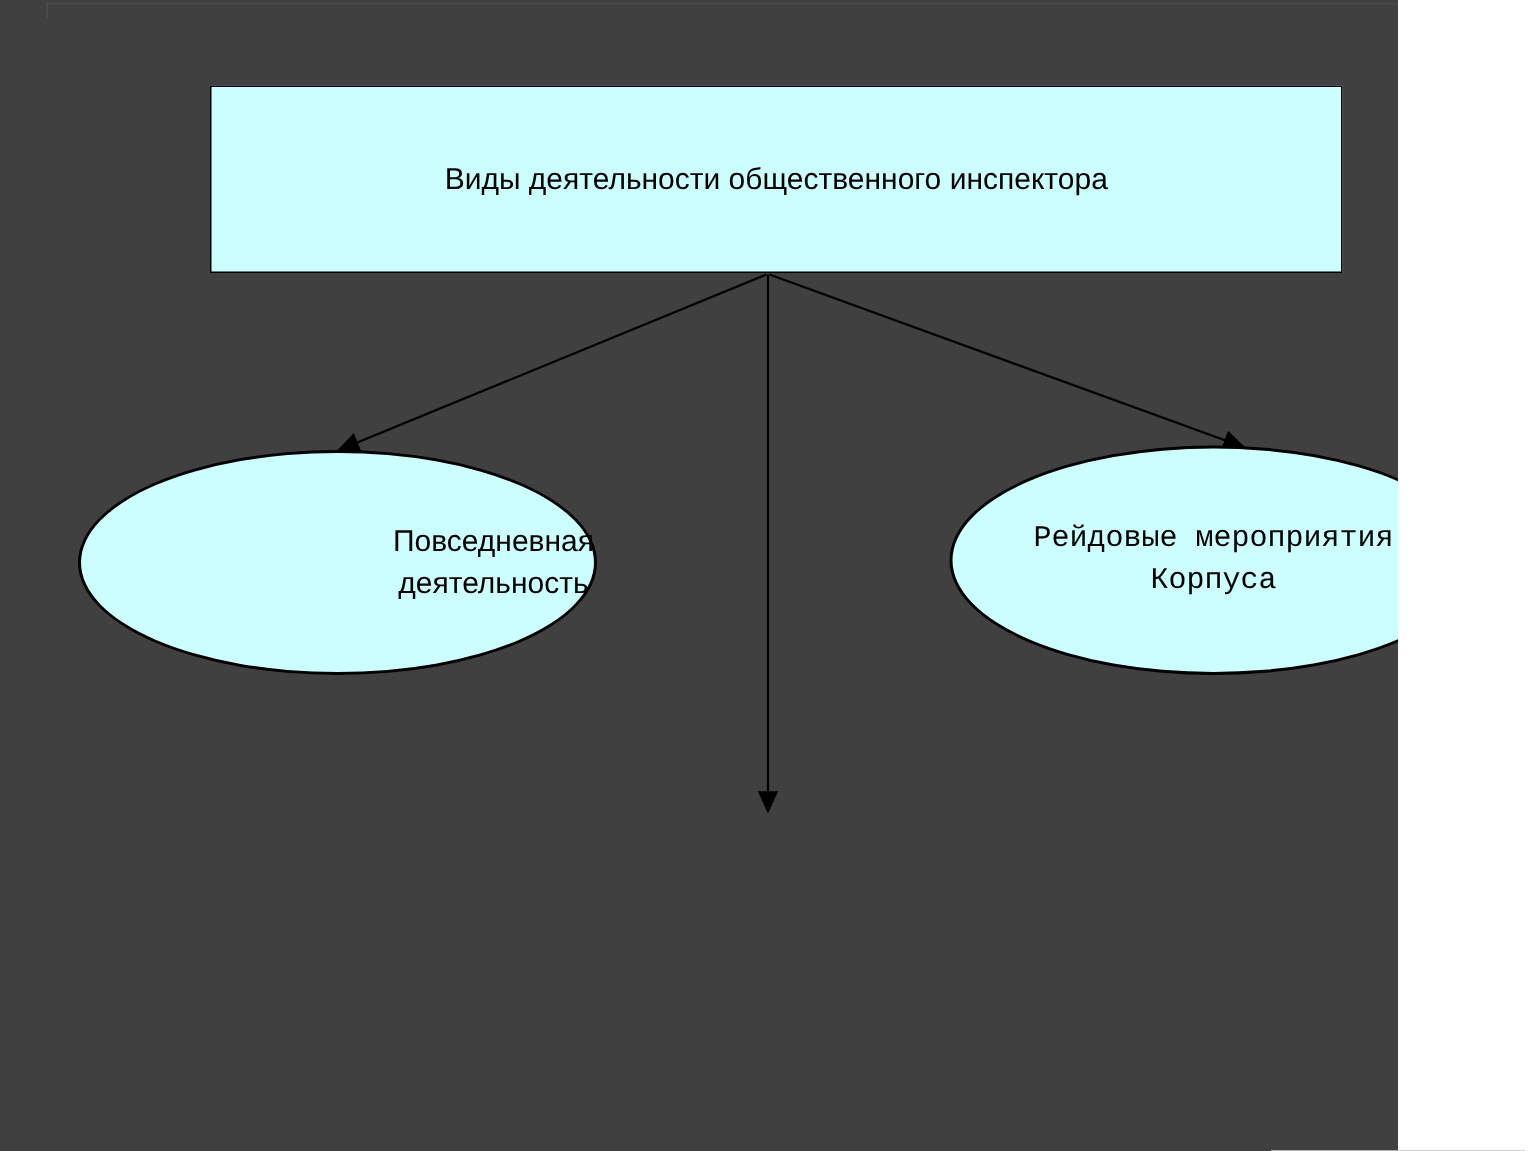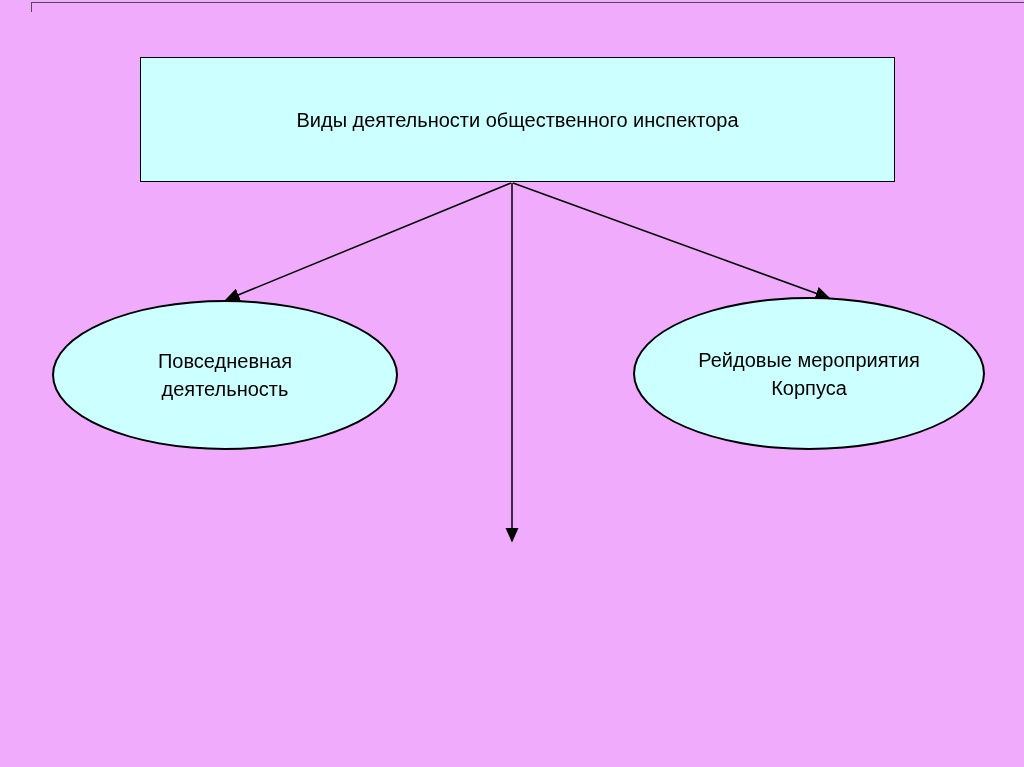--- a/index.html
+++ b/index.html
@@ -3,23 +3,23 @@
 <meta charset="utf-8">
 <style>
   html, body {
     margin: 0;
     padding: 0;
     background: #ffffff;
     font-family: "Liberation Sans", sans-serif;
   }
   .canvas {
     position: relative;
-    width: 1024px;
+    width: 932px;
     height: 767px;
-    background: #f0abfc;
+    background: #404040;
     overflow: hidden;
   }
   .slide-border-top {
     position: absolute;
     left: 31px;
     top: 2px;
     right: 0;
     height: 1px;
     background: #4d4d4d;
   }
@@ -62,26 +62,28 @@
   .ellipse-node {
     background: #ccffff;
     border: 2px solid #000000;
     border-radius: 50%;
   }
   .ellipse-daily {
     left: 52px;
     top: 300px;
     width: 346px;
     height: 150px;
+    justify-content: flex-end;
   }
   .ellipse-raid {
     left: 633px;
     top: 297px;
     width: 352px;
     height: 153px;
+    font-family: Liberation Mono, monospace;
   }
   .ellipse-state {
     left: 335px;
     top: 545px;
     width: 345px;
     height: 145px;
   }
 </style>
 </head>
 <body>

